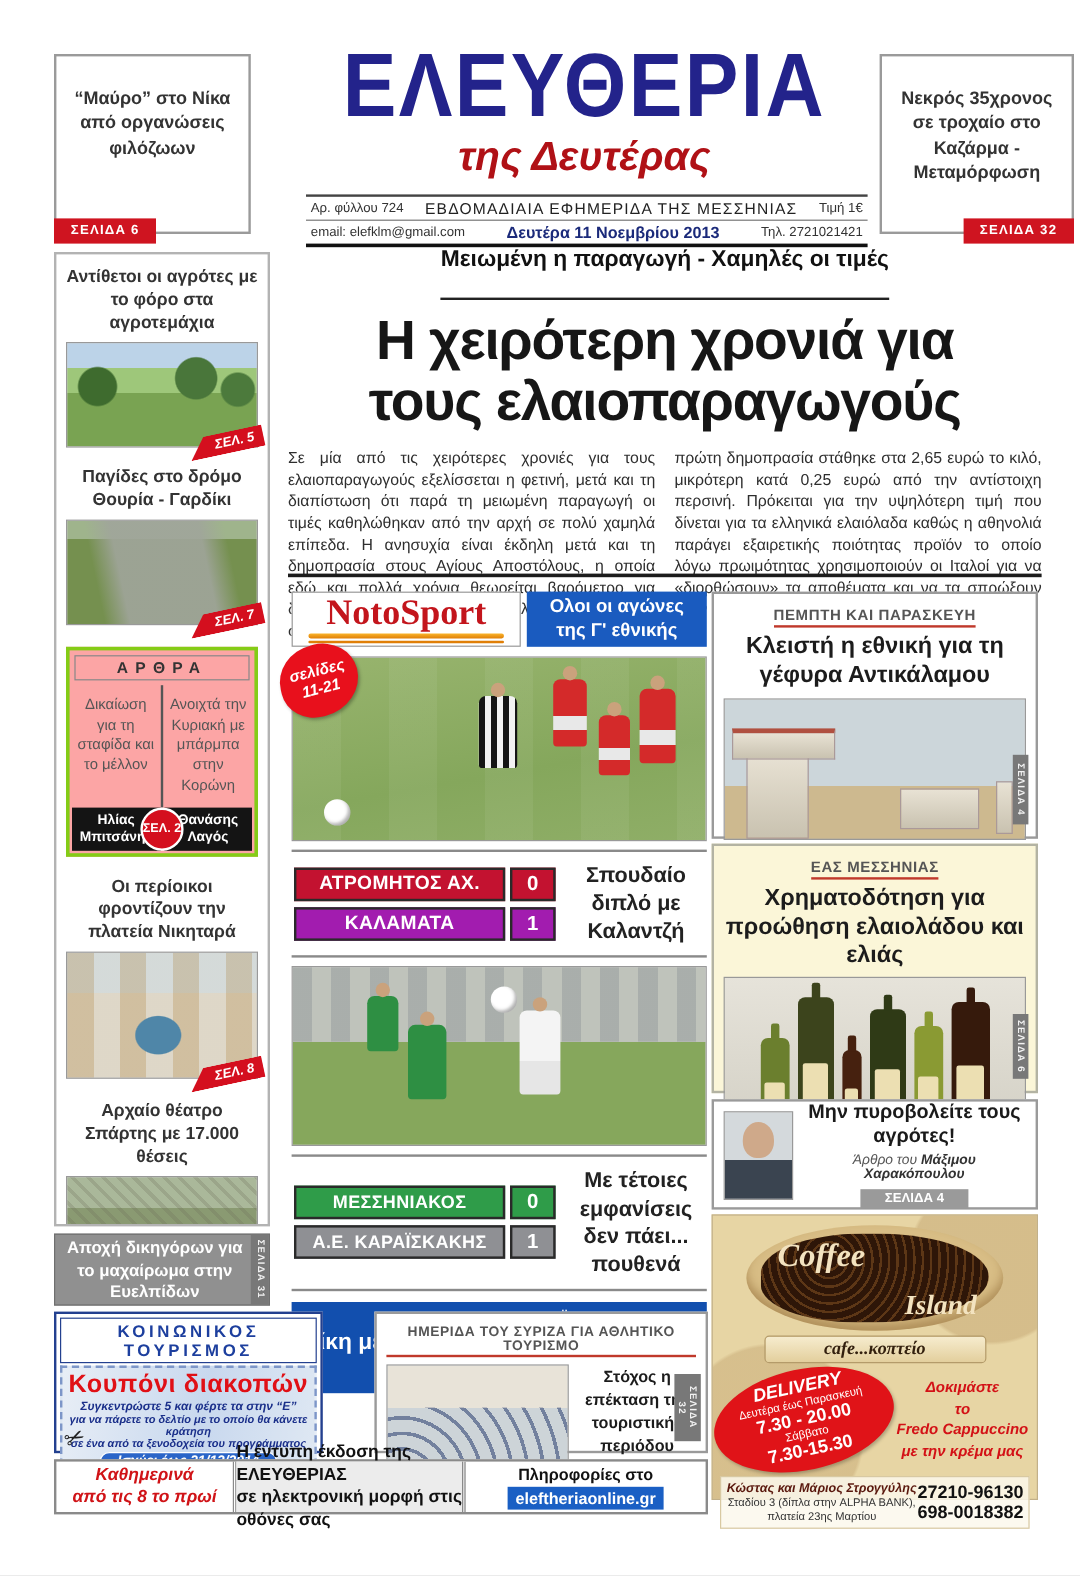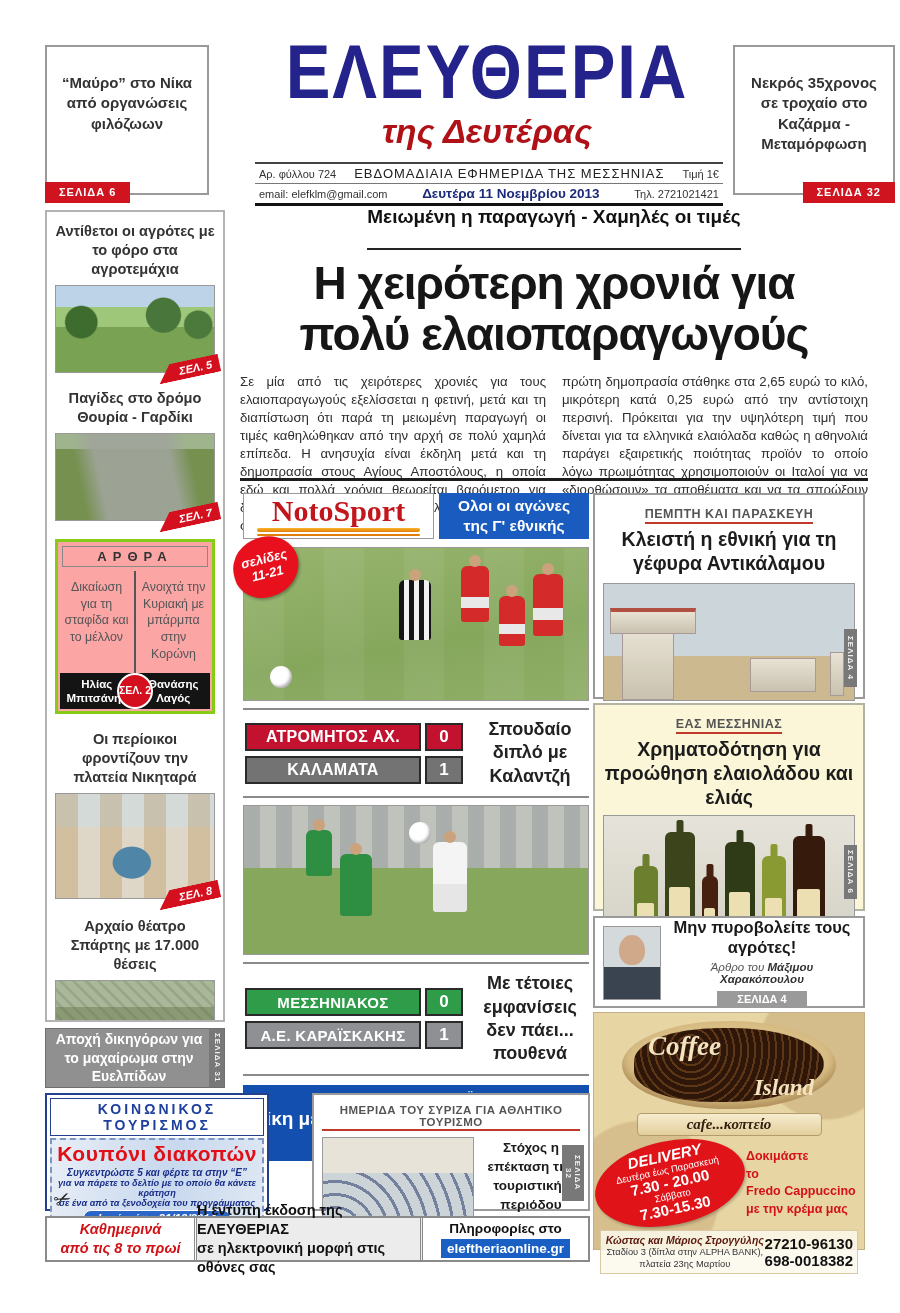--- a/index.html
+++ b/index.html
@@ -117,21 +117,21 @@
         box-shadow:inset -2px -2px 3px rgba(0,0,0,.25);}
   .scorebox{border-top:2px solid #8a8a8a;border-bottom:2px solid #8a8a8a;margin-top:7px;
             padding:8px 2px;display:flex;align-items:center;gap:10px;}
   .bars{width:218px;display:flex;flex-direction:column;gap:5px;}
   .bar{display:flex;gap:4px;height:28px;}
   .bar .nm{flex:1;display:flex;align-items:center;justify-content:center;color:#fff;font-weight:bold;
            font-size:16px;border:2px solid #2a2a2a;letter-spacing:.3px;}
   .bar .sc{width:38px;display:flex;align-items:center;justify-content:center;color:#fff;
            font-weight:bold;font-size:17px;border:2px solid #2a2a2a;}
   .bg-dr .nm,.bg-dr .sc{background:#c31230;}
-  .bg-bk .nm,.bg-bk .sc{background:#737373;}
+  .bg-bk .nm,.bg-bk .sc{background:#a21caf;}
   .bg-gr .nm,.bg-gr .sc{background:#2f9c49;}
   .bg-gy .nm,.bg-gy .sc{background:#8f9094;}
   .comment{flex:1;text-align:center;font-weight:bold;font-size:18px;color:#222;line-height:1.3;}
   .volley{margin-top:9px;background:#124fae;color:#fff;text-align:center;padding:6px 4px 9px;}
   .volley .vk{font-weight:bold;font-size:12px;text-decoration:underline;letter-spacing:.5px;}
   .volley .vh{font-weight:bold;font-size:19px;margin-top:3px;}
 
   
   .rbox{border:2px solid #9a9a9a;background:#fff;padding:9px 8px 8px;text-align:center;}
   .kick{display:inline-block;font-weight:bold;font-size:12.5px;color:#555;letter-spacing:.5px;
@@ -177,21 +177,21 @@
           font-family:"Liberation Serif","DejaVu Serif",serif;font-style:italic;font-weight:bold;
           font-size:15px;color:#33200e;padding:2px 0;}
   .cofrow{display:flex;align-items:center;margin-top:5px;}
   .deliv{width:152px;height:84px;flex:none;background:#e01318;border-radius:50%;
          transform:rotate(-12deg);color:#fff;text-align:center;display:flex;flex-direction:column;
          align-items:center;justify-content:center;line-height:1.08;margin-left:-6px;
          box-shadow:1px 2px 3px rgba(0,0,0,.25);}
   .dl1{font-weight:bold;font-style:italic;font-size:15px;}
   .dl2{font-size:9.5px;}
   .dl3{font-weight:bold;font-size:15px;}
-  .cpromo{flex:1;color:#d31116;font-weight:bold;font-size:12.5px;line-height:1.4;text-align:left;}
+  .cpromo{flex:1;color:#d31116;font-weight:bold;font-size:12.5px;line-height:1.4;text-align:center;font-style:italic;}
   .coffoot{display:flex;align-items:center;background:rgba(252,248,236,.85);margin-top:5px;
            padding:3px 4px;border:1px solid #d8c9a2;}
   .cf-left{flex:1;text-align:center;line-height:1.25;}
   .cf-own{font-weight:bold;font-style:italic;font-size:10.5px;color:#5a180d;}
   .cf-adr{font-size:9.3px;color:#333;}
   .cf-ph{text-align:right;font-weight:bold;font-size:15px;color:#111;line-height:1.15;}
 
   
   .coupon{border:2px solid #23408f;background:#fff;padding:2px;}
   .cp-head{border:1px solid #23408f;margin:1px;text-align:center;color:#1d3f9e;font-weight:bold;
@@ -213,21 +213,21 @@
       repeating-radial-gradient(circle at 12px 62px, rgba(40,60,110,.55) 0 3px, transparent 3px 13px) bottom/100% 55% no-repeat,
       linear-gradient(#e8e3d8 0 45%,#cdd4d8 45% 100%);}
   .syr-txt{flex:1;font-weight:bold;font-size:13.5px;color:#1b1b1b;line-height:1.4;text-align:center;}
 
   
   .strip{border:2px solid #8a8a8a;display:flex;background:#fff;}
   .strip>div{display:flex;flex-direction:column;align-items:center;justify-content:center;line-height:1.3;}
   .st1{width:150px;border-right:3px double #8a8a8a;color:#d01317;font-weight:bold;font-style:italic;
        font-size:14.5px;}
   .st2{flex:1;border-right:3px double #8a8a8a;background:#ececec;font-weight:bold;font-size:14.5px;color:#111;}
-  .st3{width:165px;font-weight:bold;font-size:13.5px;color:#111;}
+  .st3{width:200px;font-weight:bold;font-size:13.5px;color:#111;}
   .st3 .link{background:#1a5fc4;color:#fff;padding:1px 6px;margin-top:1px;}
 </style>
 </head>
 <body>
 
 <div class="page">
 
   <div class="abs ear ear-l" style="left:45px;top:45px;width:164px;height:150px;">
     <span>“Μαύρο” στο Νίκα από οργανώσεις φιλόζωων</span>
     <span class="tag">ΣΕΛΙΔΑ 6</span>
@@ -250,21 +250,21 @@
       <span>email: elefklm@gmail.com</span>
       <span class="date">Δευτέρα 11 Νοεμβρίου 2013</span>
       <span>Τηλ. 2721021421</span>
     </div>
   </div>
 
   <div class="abs" style="left:240px;top:206px;width:628px;">
     <div class="kicker-main">Μειωμένη η παραγωγή - Χαμηλές οι τιμές</div>
     <div class="headline">
       <div>Η χειρότερη χρονιά για</div>
-      <div>πολύ ελαιοπαραγωγούς</div>
+      <div>τους ελαιοπαραγωγούς</div>
     </div>
     <div class="lead-body">
       <p>Σε μία από τις χειρότερες χρονιές για τους ελαιοπαραγωγούς εξελίσσεται η φετινή, μετά και τη διαπίστωση ότι παρά τη μειωμένη παραγωγή οι τιμές καθηλώθηκαν από την αρχή σε πολύ χαμηλά επίπεδα. Η ανησυχία είναι έκδηλη μετά και τη δημοπρασία στους Αγίους Αποστόλους, η οποία εδώ και πολλά χρόνια θεωρείται βαρόμετρο για διαμόρφωση των τιμών. Η καλύτερη προσφορά στην</p>
       <p><span>πρώτη δημοπρασία στάθηκε στα 2,65 ευρώ το κιλό, μικρότερη κατά 0,25 ευρώ από την αντίστοιχη περσινή. Πρόκειται για την υψηλότερη τιμή που δίνεται για τα ελληνικά ελαιόλαδα καθώς η αθηνολιά παράγει εξαιρετικής ποιότητας προϊόν το οποίο λόγω πρωιμότητας χρησιμοποιούν οι Ιταλοί για να «διορθώσουν» τα αποθέματα και να τα σπρώξουν στην αγορά αναβαθμισμένα.</span> <b class="lead-page">ΣΕΛΙΔΑ 3</b></p>
     </div>
   </div>
   <div class="abs lead-rule" style="left:240px;top:478px;width:628px;"></div>
 
   <div class="abs leftcol" style="left:45px;top:210px;width:180px;height:812px;">
     <div class="story">

